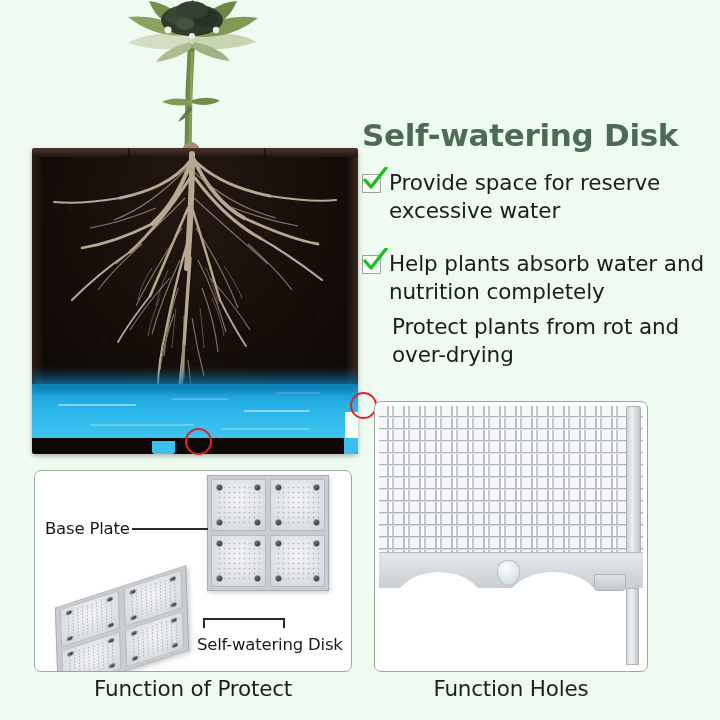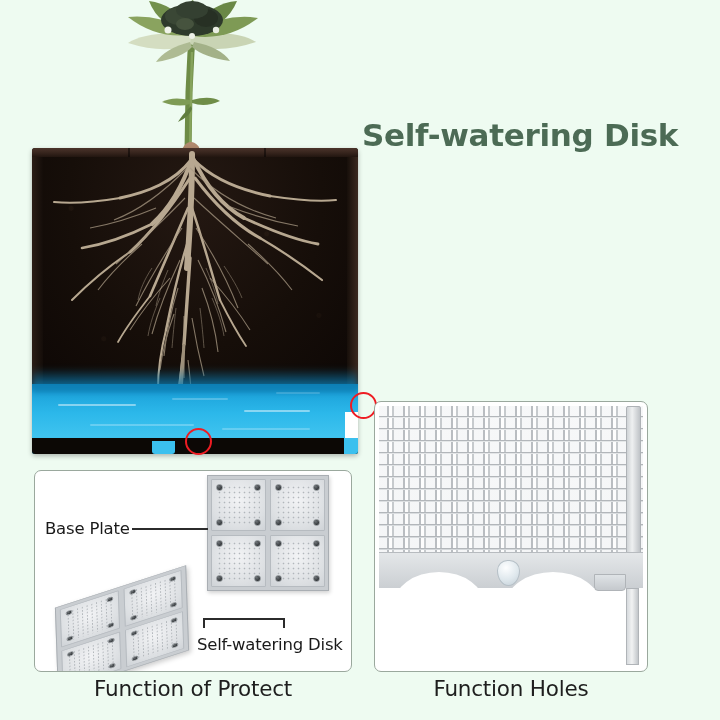--- a/index.html
+++ b/index.html
@@ -389,22 +389,41 @@
   </div>
 
   <div class="marker-circle" style="left:155px; top:428px; width:27px; height:27px;"></div>
   <div class="marker-circle" style="left:320px; top:392px; width:27px; height:27px;"></div>
 </div>
 
 <div id="info-panel">
 
   <div id="headline">Self-watering Disk</div>
 
-
-
+  <div class="bullet-row">
+    <span class="check-box">
+      <svg class="check-mark" viewBox="0 0 26 24">
+        <path d="M3 13 L9 20 L24 1" stroke="#18c21c" stroke-width="3.4" fill="none" stroke-linecap="round" stroke-linejoin="round"></path>
+      </svg>
+    </span>
+    <span class="bullet-text">Provide space for reserve excessive water</span>
+  </div>
+
+  <div class="bullet-row" style="margin-top:26px;">
+    <span class="check-box">
+      <svg class="check-mark" viewBox="0 0 26 24">
+        <path d="M3 13 L9 20 L24 1" stroke="#18c21c" stroke-width="3.4" fill="none" stroke-linecap="round" stroke-linejoin="round"></path>
+      </svg>
+    </span>
+    <span class="bullet-text">Help plants absorb water and nutrition completely</span>
+  </div>
+
+  <div class="bullet-row no-mark">
+    <span class="bullet-text">Protect plants from rot and over-drying</span>
+  </div>
 </div>
 
 <div class="photo-card" id="drainer-card">
 
   <div class="disk-flat">
     <div class="disk-cell">
         <div class="perf"></div>
       <div class="peg" style="left:4px;top:4px"></div>
         <div class="peg" style="right:4px;top:4px"></div>
       <div class="peg" style="left:4px;bottom:4px"></div>

